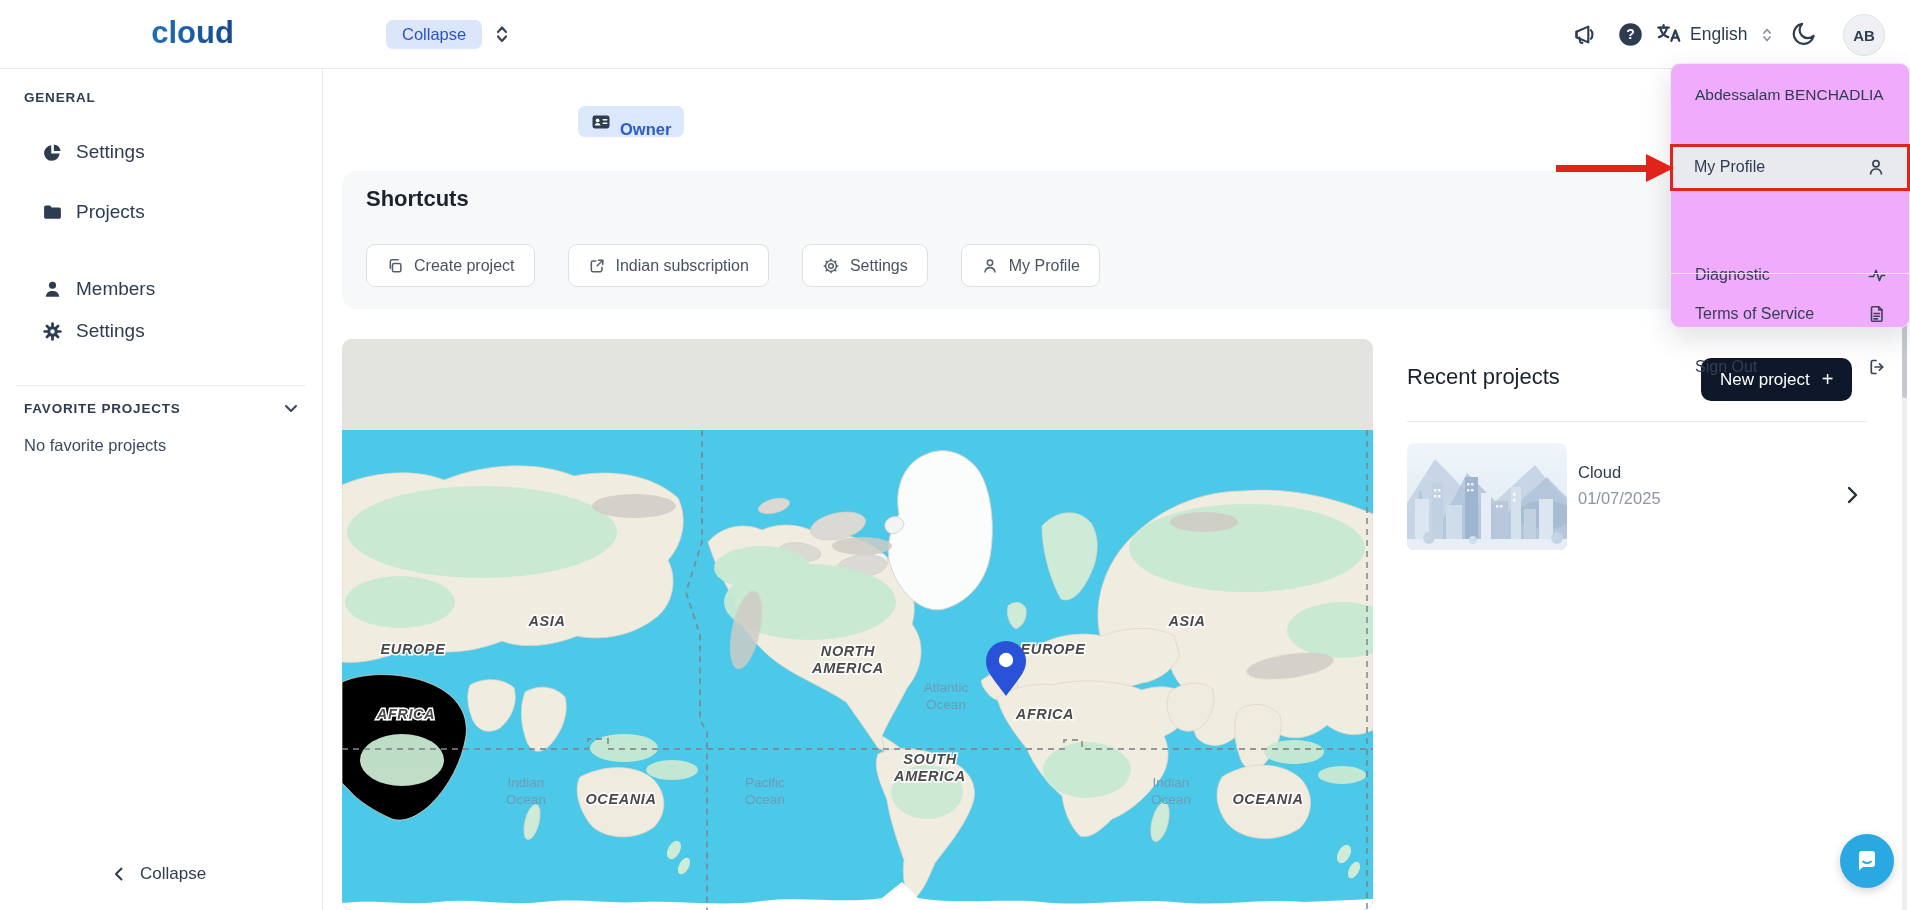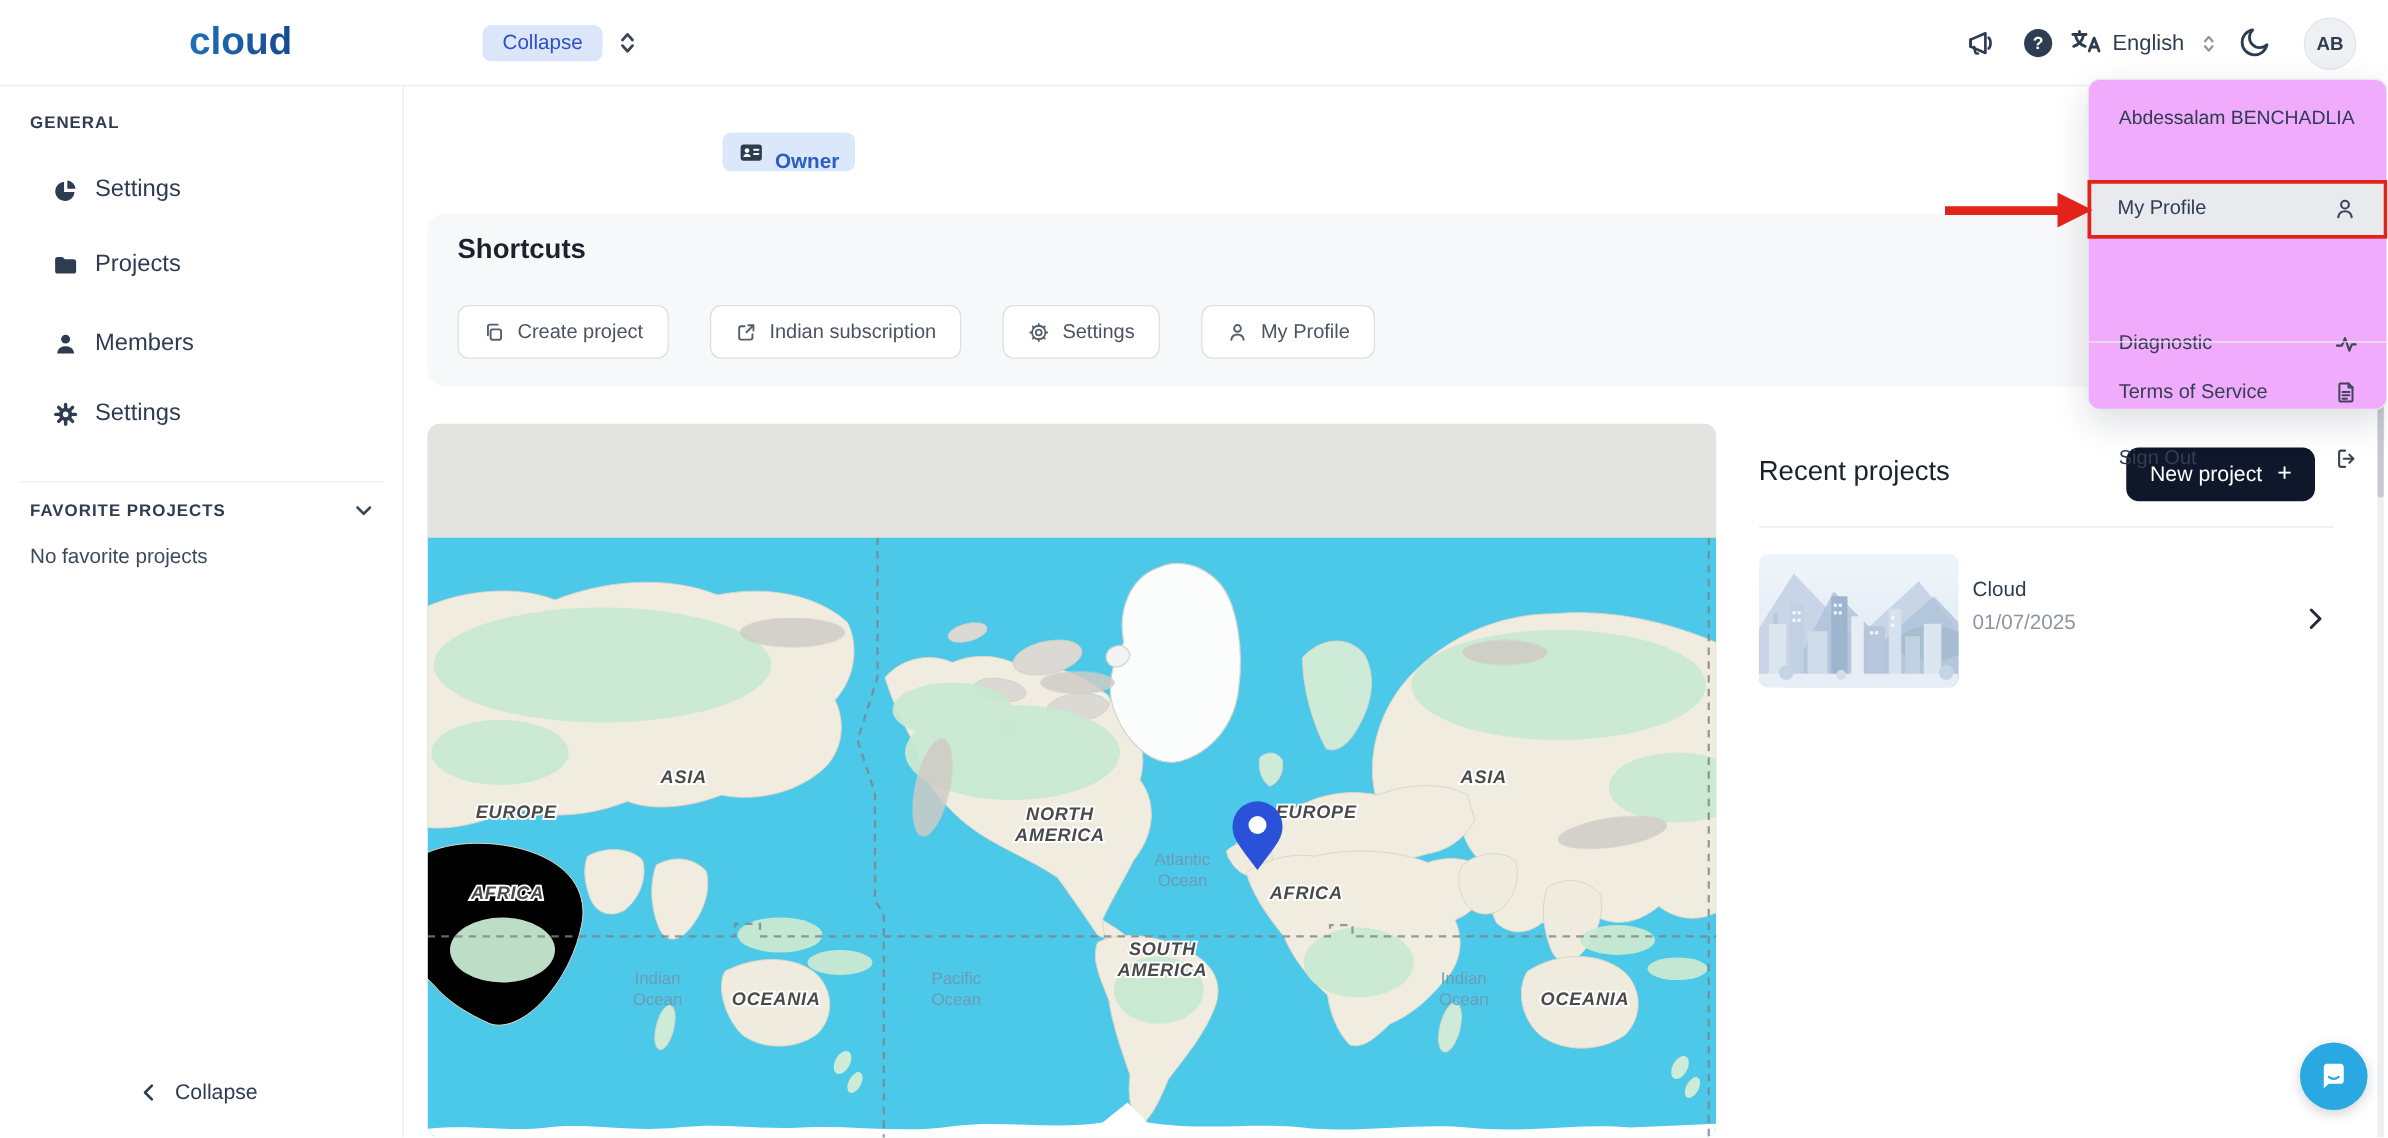--- a/index.html
+++ b/index.html
@@ -170,21 +170,21 @@
 
     <div class="nav-item" style="top:122px">
       <span class="nicon">
         <svg width="21" height="21" viewBox="0 0 20 20" fill="#2e3c52">
           <path d="M2,5.2 C2,4.2 2.8,3.4 3.8,3.4 H7.6 L9.4,5.2 H16.2 C17.2,5.2 18,6 18,7 V14.2 C18,15.2 17.2,16 16.2,16 H3.8 C2.8,16 2,15.2 2,14.2 Z"></path>
         </svg>
       </span>
       <span class="nlabel">Projects</span>
     </div>
 
-    <div class="nav-item" style="top:185px">
+    <div class="nav-item" style="top:199px">
       <span class="nicon">
         <svg width="21" height="21" viewBox="0 0 20 20" fill="#2e3c52">
           <circle cx="10" cy="6" r="3.4"></circle>
           <path d="M3.5,17 C4,13 6.5,11.4 10,11.4 C13.5,11.4 16,13 16.5,17 Z"></path>
         </svg>
       </span>
       <span class="nlabel">Members</span>
     </div>
 
     <div class="nav-item" style="top:241px">

